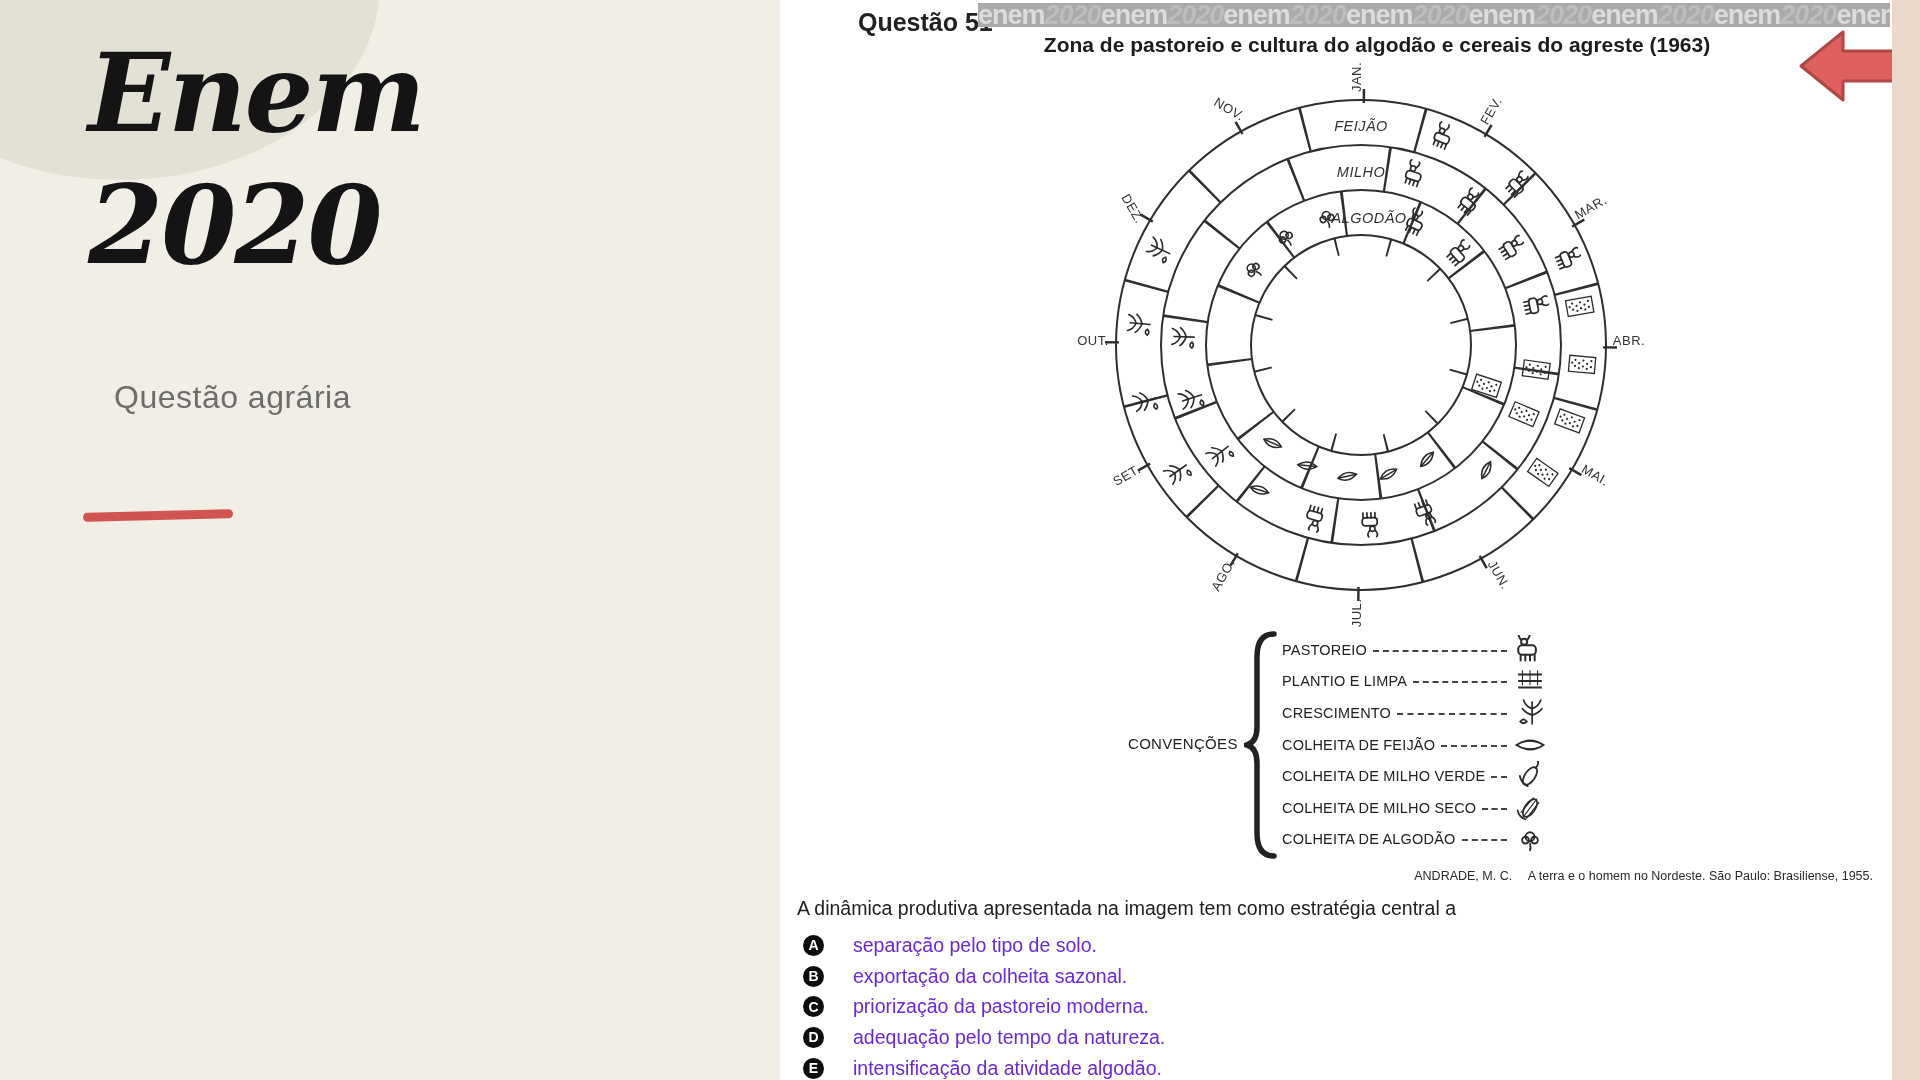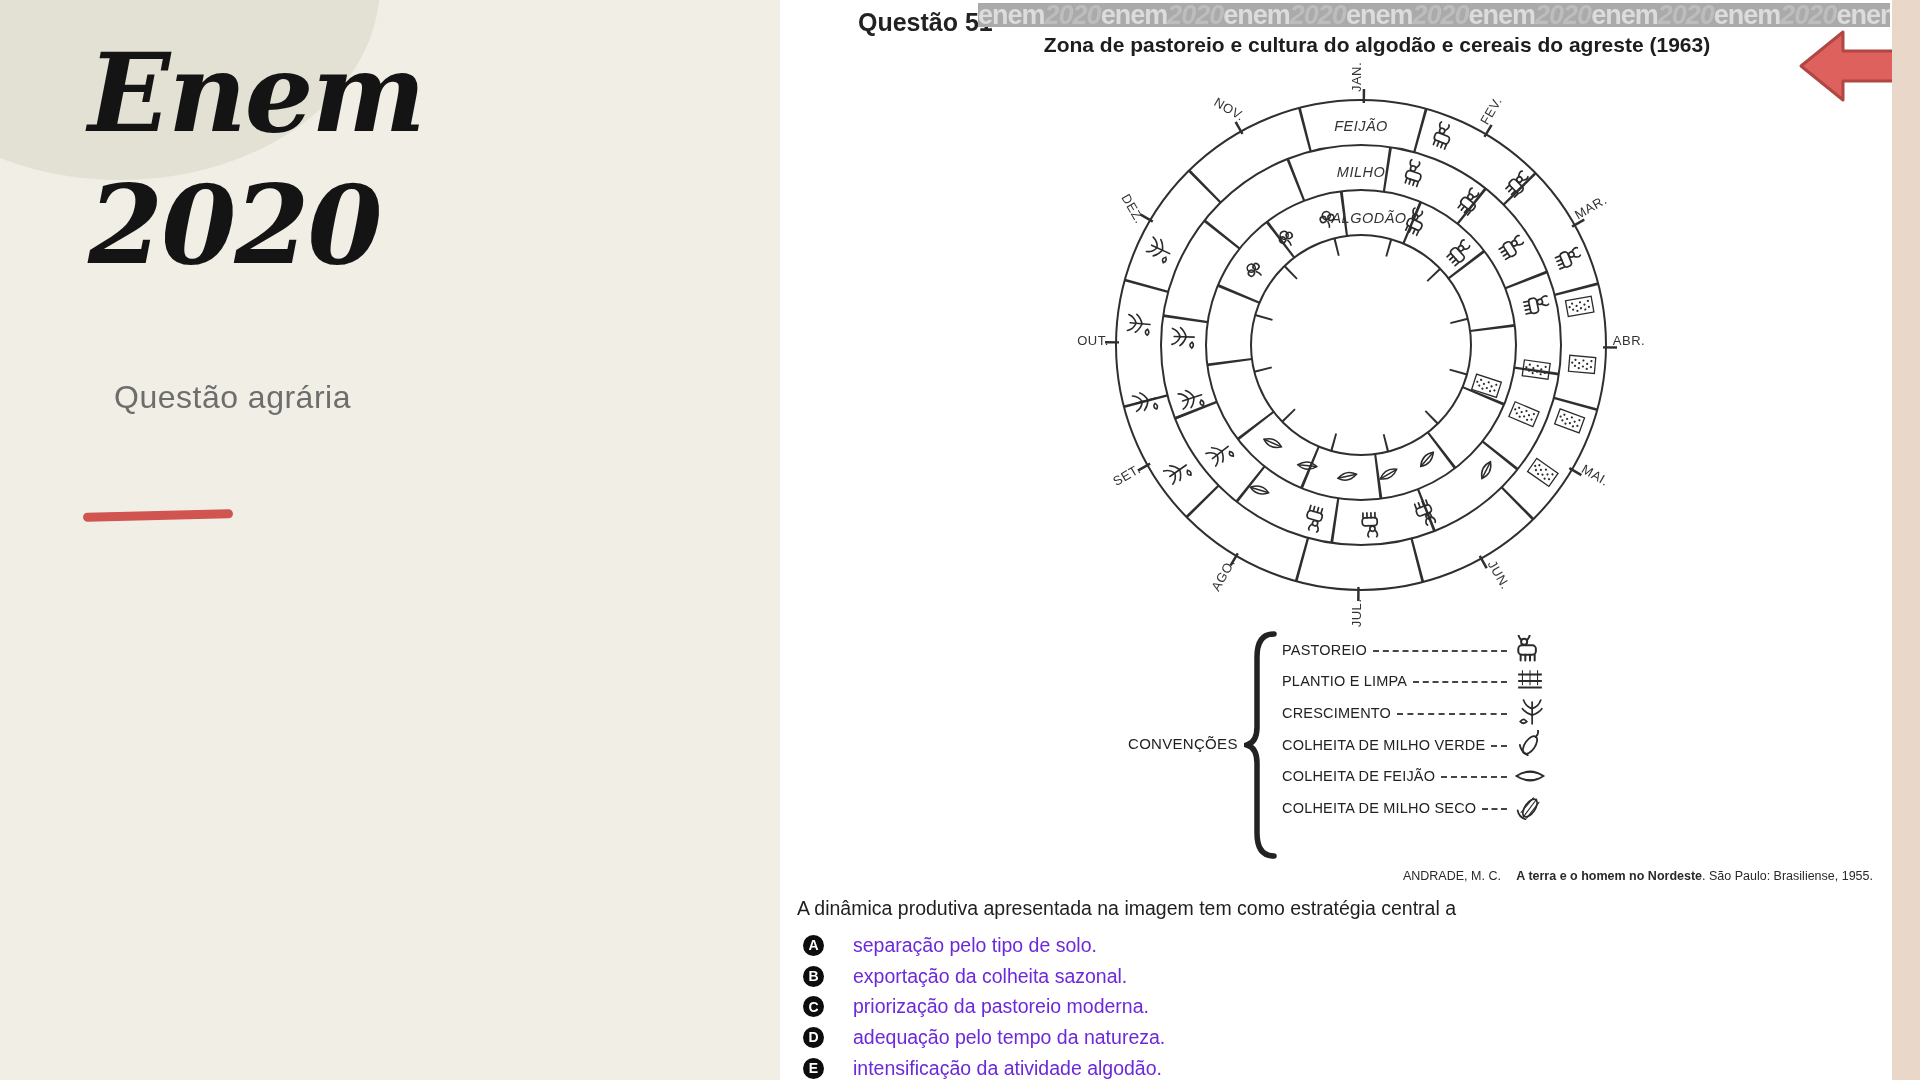--- a/index.html
+++ b/index.html
@@ -45,21 +45,21 @@
   .brace{position:absolute;left:1244px;top:630px;}
   .legend{position:absolute;left:1282px;top:634px;width:266px;}
   .lg-row{display:flex;align-items:center;height:31.6px;}
   .lg-text{font-size:14.5px;color:#222;white-space:nowrap;letter-spacing:0.2px;text-align:right;}
   .lg-leader{flex:1;border-top:2px dashed #444;margin:2px 5px 0 6px;min-width:12px;}
   .lg-icon{width:36px;height:30px;flex:0 0 36px;}
 
   
   .citation{position:absolute;left:1173px;top:869px;width:700px;text-align:right;
             font-size:12.5px;color:#2a2a2a;}
-  .citation b{font-weight:bold;margin-left:12px;}
+  .citation b{font-weight:normal;margin-left:12px;}
 
   
   .stem{position:absolute;left:797px;top:897px;width:760px;font-size:19.5px;color:#1f1f1f;}
   .options{position:absolute;left:803px;top:930px;width:760px;}
   .opt{display:flex;align-items:center;height:30.7px;}
   .badge{width:21px;height:21px;border-radius:50%;background:#0d0d0d;color:#fff;
          font-size:14px;font-weight:bold;display:flex;align-items:center;justify-content:center;
          flex:0 0 21px;}
   .opt-text{margin-left:29px;font-size:19.5px;color:#6d28d9;}
 
@@ -266,38 +266,45 @@
         </svg>
     </div>
     <div class="lg-row">
       <span class="lg-text">CRESCIMENTO</span>
       <span class="lg-leader"></span>
       <svg class="lg-icon" viewBox="-16 -16 32 32">
           <use href="#pic-grow" transform="scale(1.15)"></use>
         </svg>
     </div>
     <div class="lg-row">
+      <span class="lg-text">COLHEITA DE FEIJÃO</span>
+      <span class="lg-leader"></span>
+      <svg class="lg-icon" viewBox="-16 -16 32 32">
+          <use href="#pic-beans" transform="scale(1.2)"></use>
+        </svg>
+    </div>
+    <div class="lg-row">
       <span class="lg-text">COLHEITA DE MILHO VERDE</span>
       <span class="lg-leader"></span>
       <svg class="lg-icon" viewBox="-16 -16 32 32">
           <use href="#pic-corn" transform="scale(1.2)"></use>
         </svg>
     </div>
     <div class="lg-row">
-      <span class="lg-text">COLHEITA DE FEIJÃO</span>
-      <span class="lg-leader"></span>
-      <svg class="lg-icon" viewBox="-16 -16 32 32">
-          <use href="#pic-beans" transform="scale(1.2)"></use>
-        </svg>
-    </div>
-    <div class="lg-row">
       <span class="lg-text">COLHEITA DE MILHO SECO</span>
       <span class="lg-leader"></span>
       <svg class="lg-icon" viewBox="-16 -16 32 32">
           <use href="#pic-corndry" transform="scale(1.2)"></use>
+        </svg>
+    </div>
+    <div class="lg-row">
+      <span class="lg-text">COLHEITA DE ALGODÃO</span>
+      <span class="lg-leader"></span>
+      <svg class="lg-icon" viewBox="-16 -16 32 32">
+          <use href="#pic-cotton" transform="scale(1.2)"></use>
         </svg>
     </div>
   </div>
 
   <div class="citation"><span>ANDRADE, M. C. </span><b>A terra e o homem no Nordeste</b><span>. São Paulo: Brasiliense, 1955.</span></div>
 
   <div class="stem">A dinâmica produtiva apresentada na imagem tem como estratégia central a</div>
   <div class="options">
     <div class="opt">
       <span class="badge">A</span>

